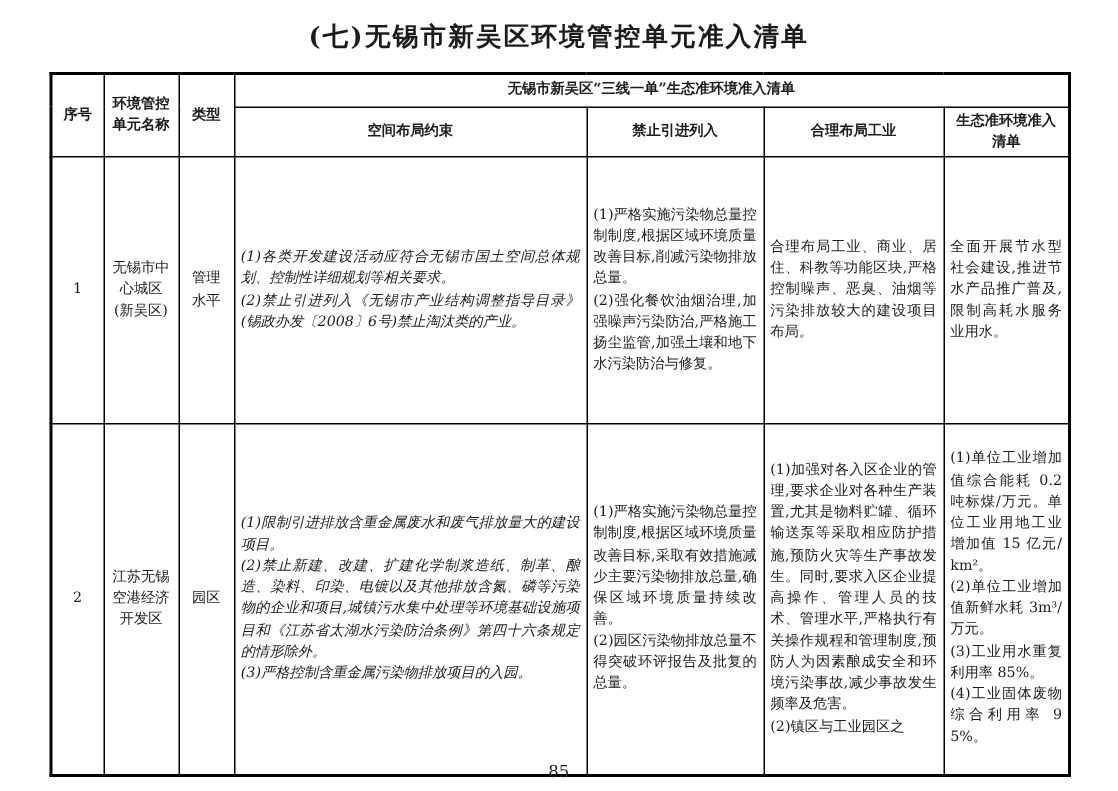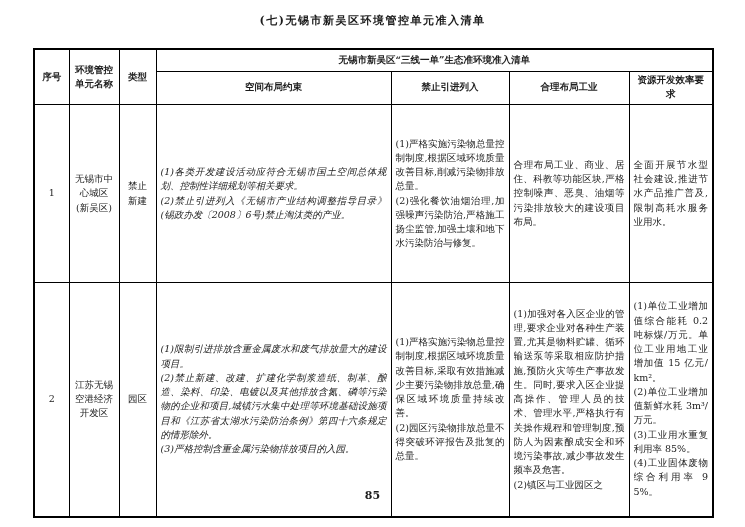--- a/index.html
+++ b/index.html
@@ -7,21 +7,21 @@
     position:relative;
     width:745px;height:527px;
     background:#ffffff;
     font-family:"DejaVu Serif","Liberation Serif",serif;
     color:#1c1c1c;
     overflow:hidden;
   }
   .doc-title{
     position:absolute;top:13px;left:0;width:745px;
     text-align:center;
-    font-size:11px;font-weight:bold;letter-spacing:1.5px;
+    font-size:17px;font-weight:bold;letter-spacing:1.5px;
   }
   table.doc-table{
     position:absolute;left:33px;top:48px;
     width:679px;
     border-collapse:collapse;
     table-layout:fixed;
     border:2px solid #000;
   }
   .doc-table td{
     border:1px solid #000;
@@ -52,25 +52,24 @@
     padding:3px 5px;
   }
   .c-wide{font-size:10px;line-height:1.6;font-style:italic;}
   .v-top{vertical-align:top;}
   .clip{max-height:200px;overflow:hidden;white-space:pre-line;text-align:justify;}
   .row-merged{height:22px;}
   .row-subhdr{height:33px;font-family:Liberation Mono, monospace;}
   .row-1{height:178px;}
   .row-2{height:206px;}
   .page-num{
-    position:absolute;top:489px;left:0;width:745px;
+    position:absolute;top:508px;left:0;width:745px;
     text-align:center;
     font-size:11px;
     font-family:"DejaVu Serif","Liberation Serif",serif;
-    font-weight:bold;
   }
 </style>
 </head>
 <body>
 
 <div class="doc-title">(七)无锡市新吴区环境管控单元准入清单</div>
 
 <table class="doc-table">
   <colgroup>
     <col style="width:35px">
@@ -85,27 +84,27 @@
     <tr class="row-merged">
       <td class="hdr" rowspan="2">序号</td>
       <td class="hdr" rowspan="2">环境管控单元名称</td>
       <td class="hdr" rowspan="2">类型</td>
       <td class="hdr" colspan="4">无锡市新吴区“三线一单”生态准环境准入清单</td>
     </tr>
     <tr class="row-subhdr">
       <td class="hdr">空间布局约束</td>
       <td class="hdr">禁止引进列入</td>
       <td class="hdr">合理布局工业</td>
-      <td class="hdr">资源开发效率要求</td>
+      <td class="hdr">生态准环境准入清单</td>
     </tr>
 
     <tr class="row-1">
       <td class="c-center">1</td>
       <td class="c-center">无锡市中心城区(新吴区)</td>
-      <td class="c-center">禁止新建</td>
+      <td class="c-center">管理水平</td>
       <td class="c-body c-wide">(1)各类开发建设活动应符合无锡市国土空间总体规划、控制性详细规划等相关要求。
 (2)禁止引进列入《无锡市产业结构调整指导目录》(锡政办发〔2008〕6号)禁止淘汰类的产业。</td>
       <td class="c-body">(1)严格实施污染物总量控制制度,根据区域环境质量改善目标,削减污染物排放总量。
 (2)强化餐饮油烟治理,加强噪声污染防治,严格施工扬尘监管,加强土壤和地下水污染防治与修复。</td>
       <td class="c-body">合理布局工业、商业、居住、科教等功能区块,严格控制噪声、恶臭、油烟等污染排放较大的建设项目布局。</td>
       <td class="c-body">全面开展节水型社会建设,推进节水产品推广普及,限制高耗水服务业用水。</td>
     </tr>
 
     <tr class="row-2">
       <td class="c-center">2</td>

